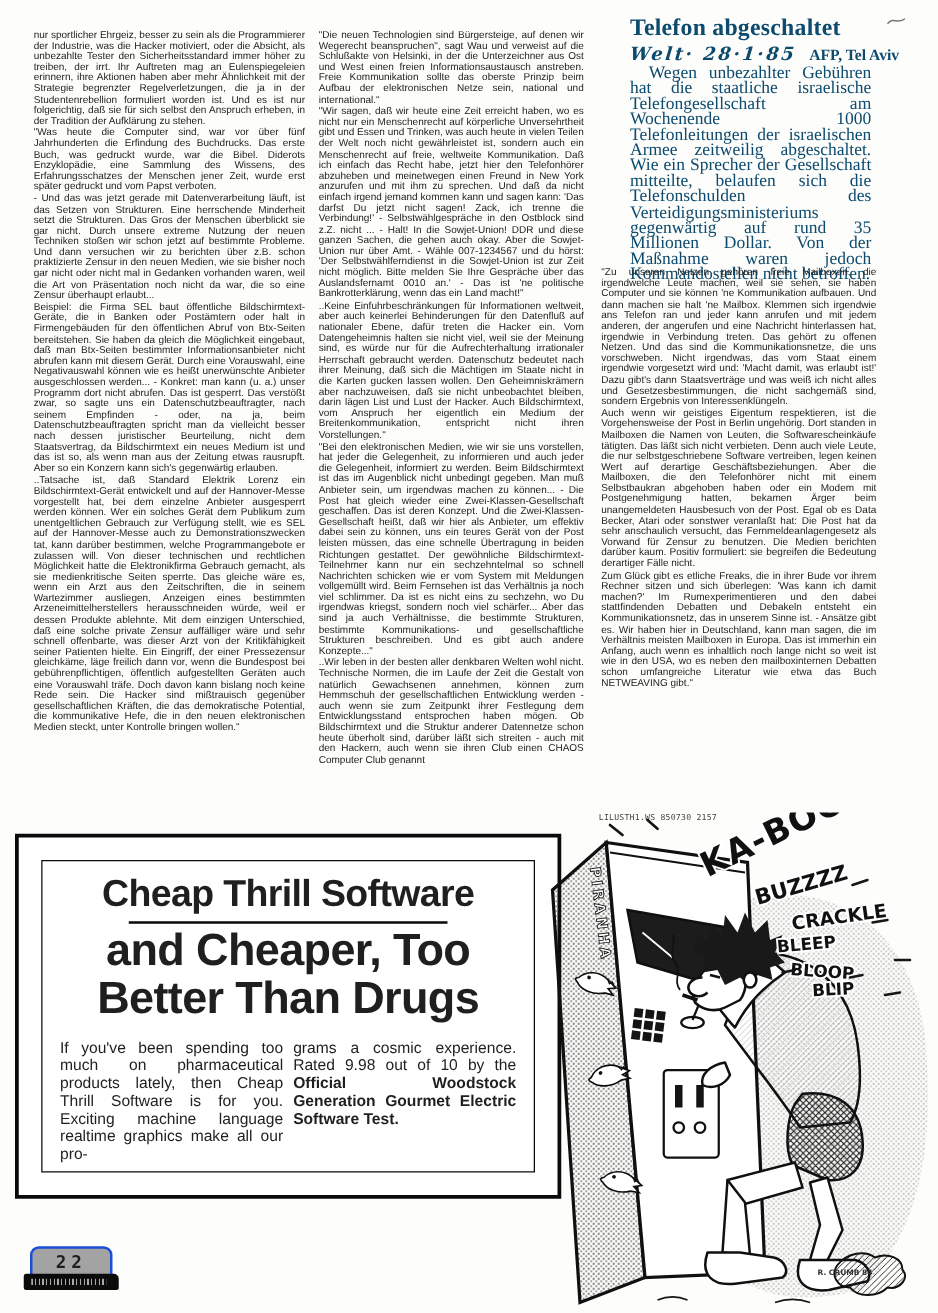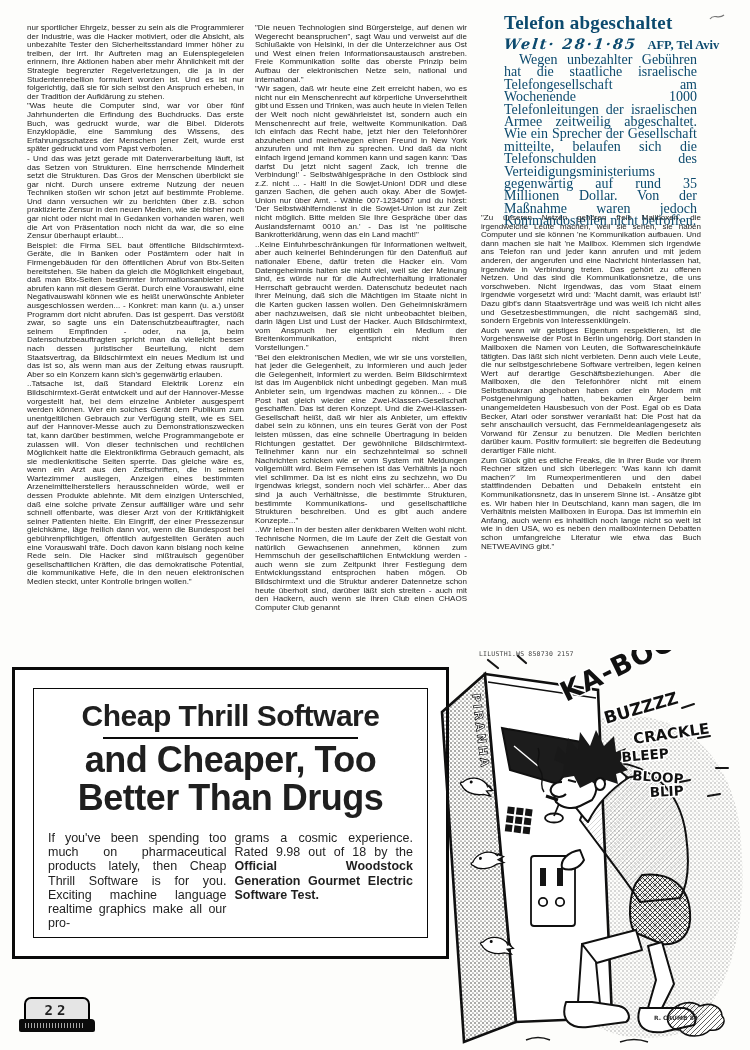--- a/index.html
+++ b/index.html
@@ -28,22 +28,22 @@
   .ad-inner{border:1.5px solid #0a0a0a;width:100%;height:100%;box-sizing:border-box;text-align:center;overflow:hidden;}
   .ad-title{margin-top:11px;font-size:30px;line-height:32px;font-weight:bold;letter-spacing:-.5px;}
   .ad-rule{width:255px;border:0;border-top:2px solid #0a0a0a;margin:5px auto 2px auto;}
   .ad-head{font-size:36px;line-height:38px;font-weight:bold;letter-spacing:-.5px;}
   .ad-body{display:flex;gap:8px;padding:14px 14px 0 14px;text-align:justify;font-size:12.5px;line-height:14.2px;}
   .ad-body .bcol{flex:1;}
   .ad-addr{margin-top:9px;font-size:13px;line-height:15px;}
   .b{font-weight:bold;}
 
   
-  .pagenum-box{position:absolute;left:24px;top:997px;width:62px;height:23px;border:2px solid #000000;
-               border-radius:7px 7px 3px 3px;background:#e5e5e5;text-align:center;
+  .pagenum-box{position:absolute;left:24px;top:997px;width:62px;height:23px;border:2px solid #1d4ed8;
+               border-radius:7px 7px 3px 3px;background:#a3a3a3;text-align:center;
                font-family:"DejaVu Sans Mono",monospace;font-size:14px;line-height:22px;letter-spacing:4px;font-weight:bold;}
   .footer-bar{position:absolute;left:19px;top:1019px;width:76px;height:13px;background:#0b0b0b;border-radius:2px 4px 2px 2px;}
   .footer-bar .ticks{position:absolute;left:6px;top:4px;width:60px;height:5px;
        background:repeating-linear-gradient(90deg,#cfcfcf 0 1px,transparent 1px 3px);opacity:.8;}
 
   .cartoon{position:absolute;left:430px;top:650px;width:320px;height:398px;}
   .stray-mark{position:absolute;left:708px;top:11px;width:18px;height:12px;}
   svg text{font-family:"DejaVu Sans",sans-serif;}
   .snd{font-weight:900;fill:#111;stroke:#fff;stroke-width:3px;paint-order:stroke fill;}
 </style>
@@ -85,21 +85,21 @@
 <div class="ad">
   <div class="ad-inner">
     <div class="ad-title">Cheap Thrill Software</div>
     <hr class="ad-rule">
     <div class="ad-head">
       <div>and Cheaper, Too</div>
       <div>Better Than Drugs</div>
     </div>
     <div class="ad-body">
       <div class="bcol">If you've been spending too much on pharmaceutical products lately, then Cheap Thrill Software is for you. Exciting machine language realtime graphics make all our pro-</div>
-      <div class="bcol"><span>grams a cosmic experience. Rated 9.98 out of 18 by the </span><span class="b">Official Woodstock Generation Gourmet Electric Software Test.</span></div>
+      <div class="bcol"><span>grams a cosmic experience. Rated 9.98 out of 10 by the </span><span class="b">Official Woodstock Generation Gourmet Electric Software Test.</span></div>
     </div>
     <div class="ad-addr">
       <div class="b">Cheap Thrill Software</div>
       <div>2800 Pennsylvania Ave.</div>
       <div>Washington, DC 10830</div>
 
     </div>
   </div>
 </div>
 

